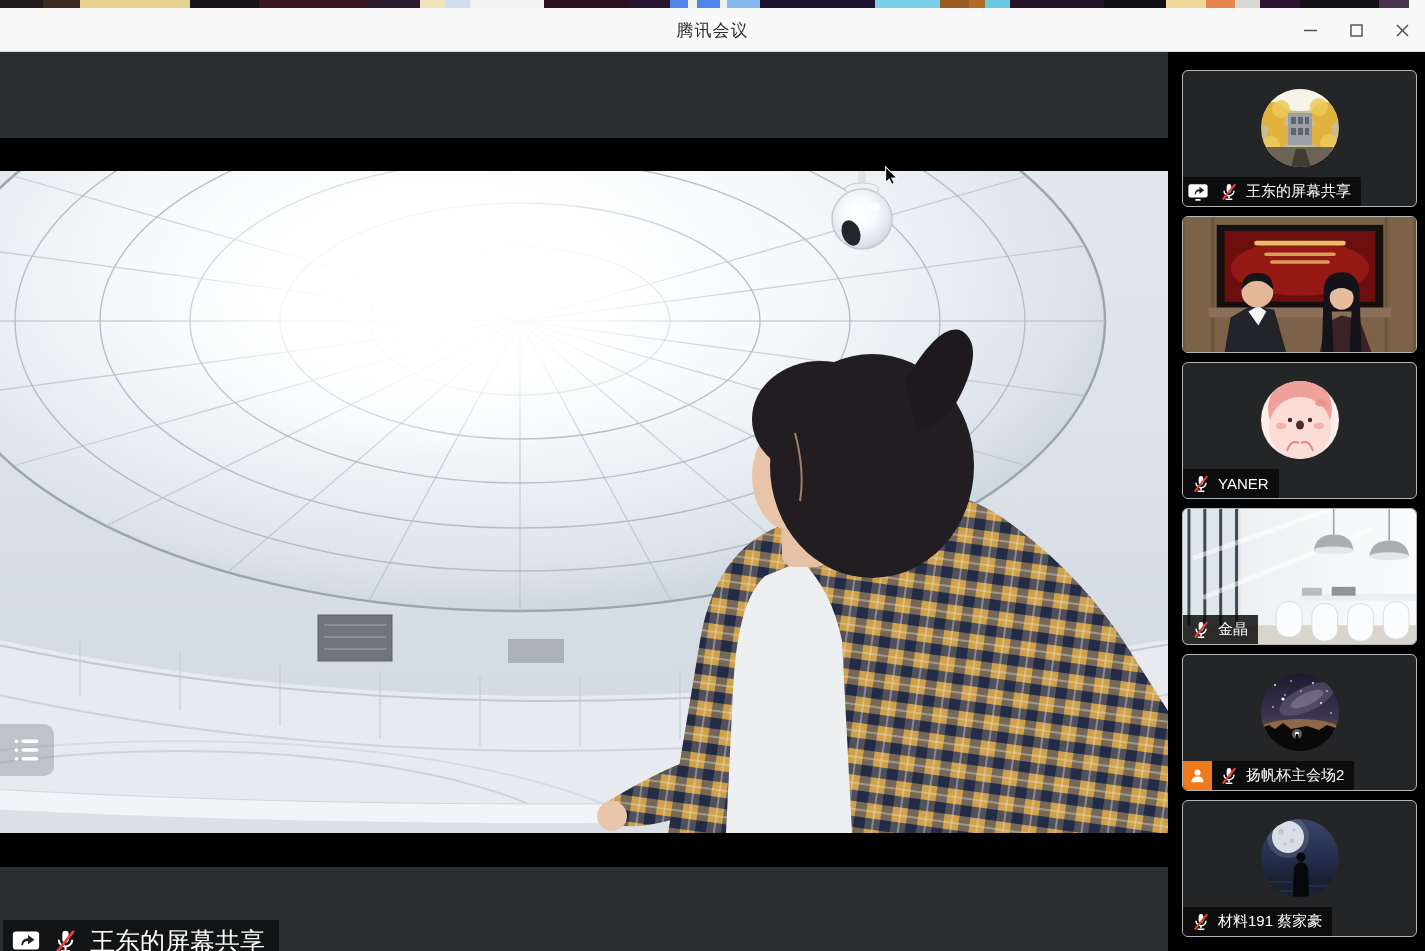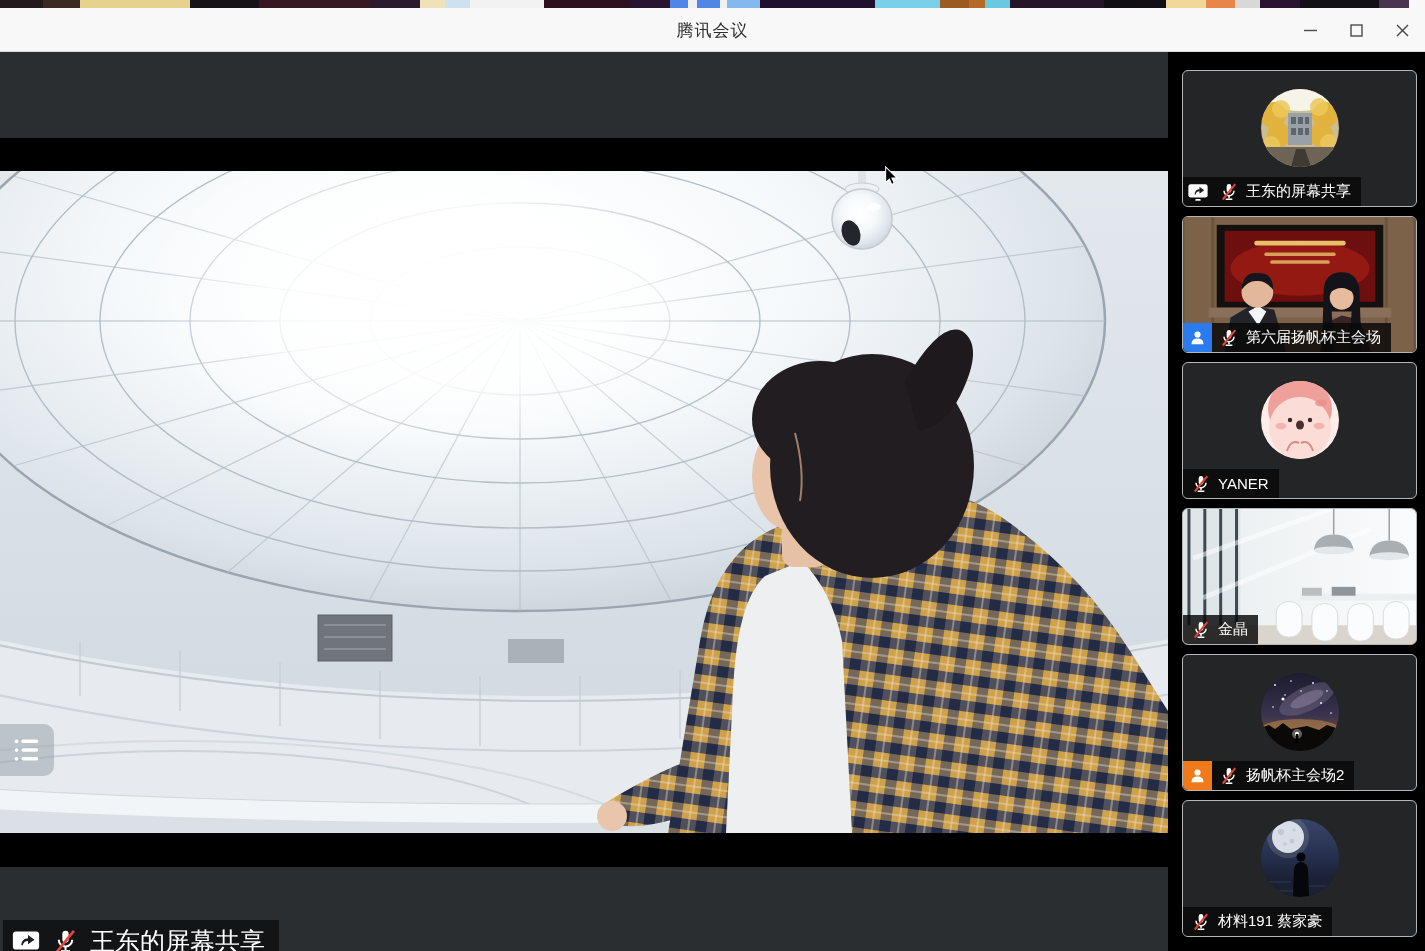--- a/index.html
+++ b/index.html
@@ -338,31 +338,20 @@
           <path d="M42,137 L48,102 L68,90 L92,94 L104,137 Z" fill="#23242a"></path>
           <path d="M66,96 L76,90 L84,96 L76,110 Z" fill="#f4f5f7"></path>
           <circle cx="75" cy="76" r="16" fill="#e3b79a"></circle>
           <path d="M59,74 Q60,56 75,57 Q91,56 91,74 Q83,64 75,65 Q66,64 59,74 Z" fill="#17151a"></path>
 
           <path d="M138,137 L144,108 L160,100 L178,104 L190,137 Z" fill="#3a2326"></path>
           <path d="M142,72 Q144,56 160,56 Q176,56 178,74 L180,137 L168,137 L170,96 L150,96 L152,137 L140,137 Z" fill="#15131a"></path>
           <circle cx="160" cy="82" r="12" fill="#e6bb9e"></circle>
           <path d="M147,78 Q149,66 160,66 Q171,66 173,78 Q166,72 160,72 Q153,72 147,78 Z" fill="#15131a"></path>
         </svg>
-        <div class="name-bar with-badge">
-          <span class="badge" style="background:#2a7cee">
-              <svg>
-                <use href="#i-person"></use>
-              </svg>
-            </span>
-          <svg class="mic">
-              <use href="#i-mic"></use>
-            </svg>
-          <span class="pname">第六届扬帆杯主会场</span>
-        </div>
       </div>
 
       <div class="tile">
         <div class="avatar">
           <svg viewBox="0 0 78 78">
             <rect width="78" height="78" fill="#fdeeea"></rect>
             <circle cx="39" cy="28" r="32" fill="#f0a09a"></circle>
             <circle cx="22" cy="7" r="7" fill="#f0a09a"></circle>
               <circle cx="39" cy="4" r="7" fill="#f0a09a"></circle>
               <circle cx="56" cy="7" r="7" fill="#f0a09a"></circle>

